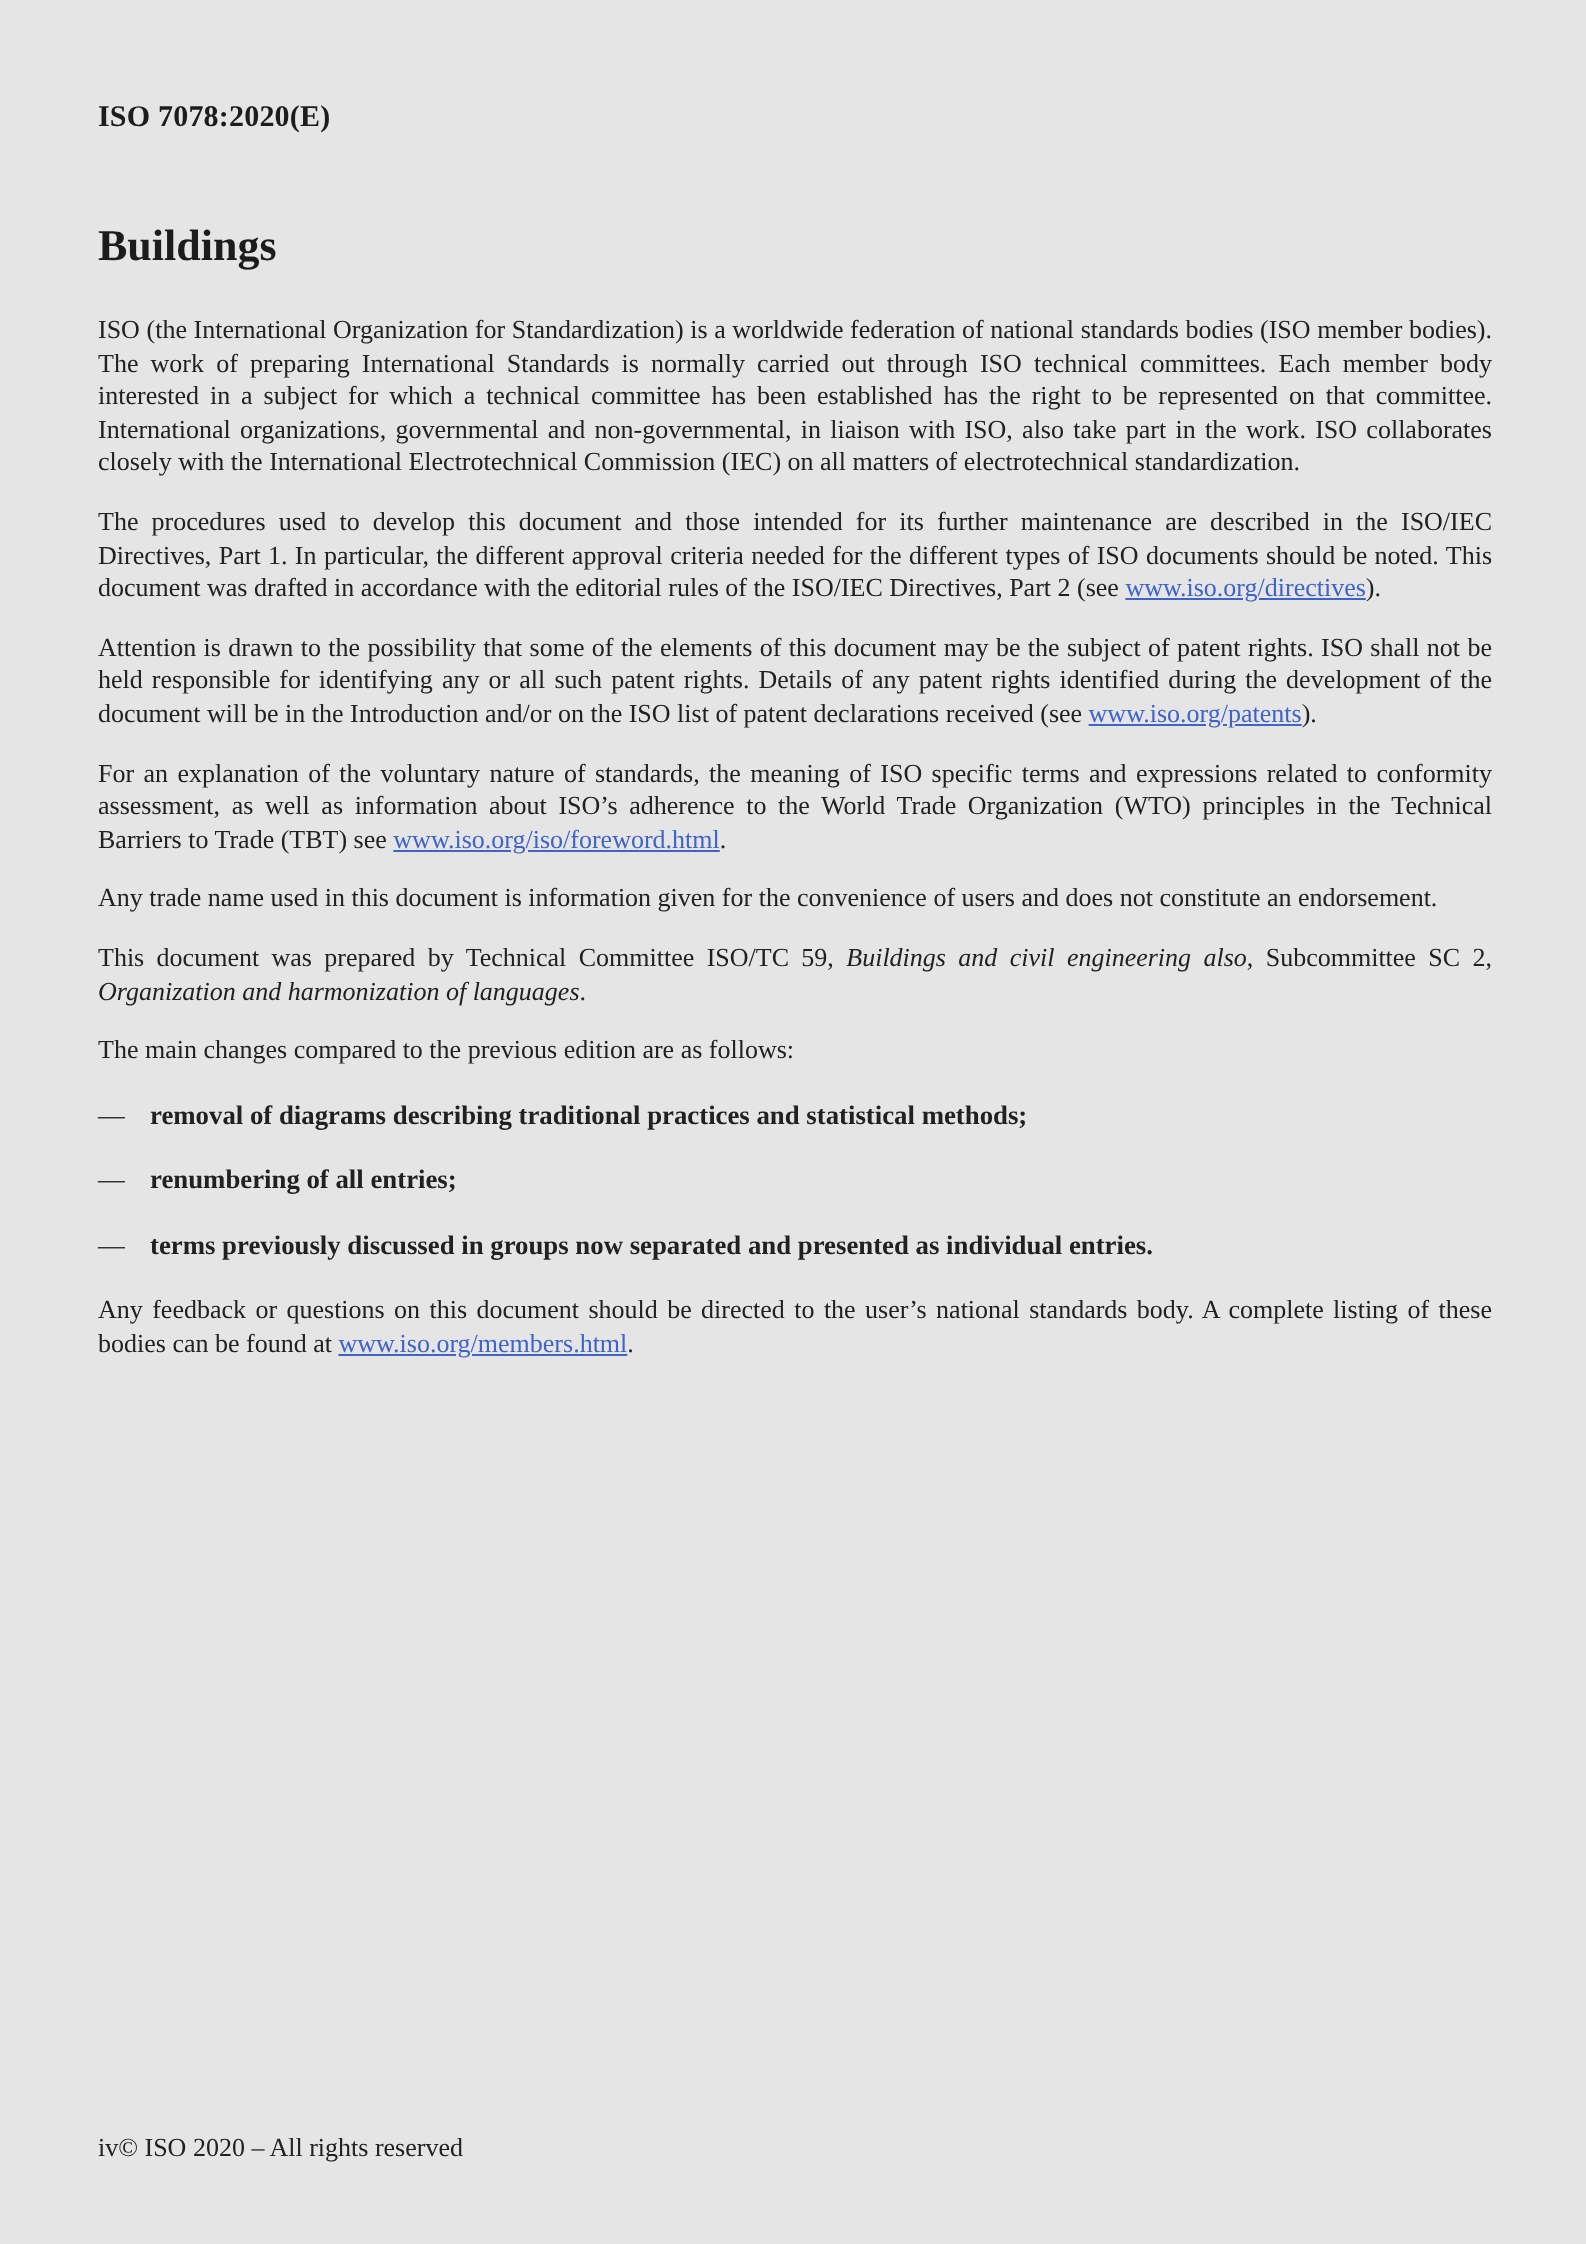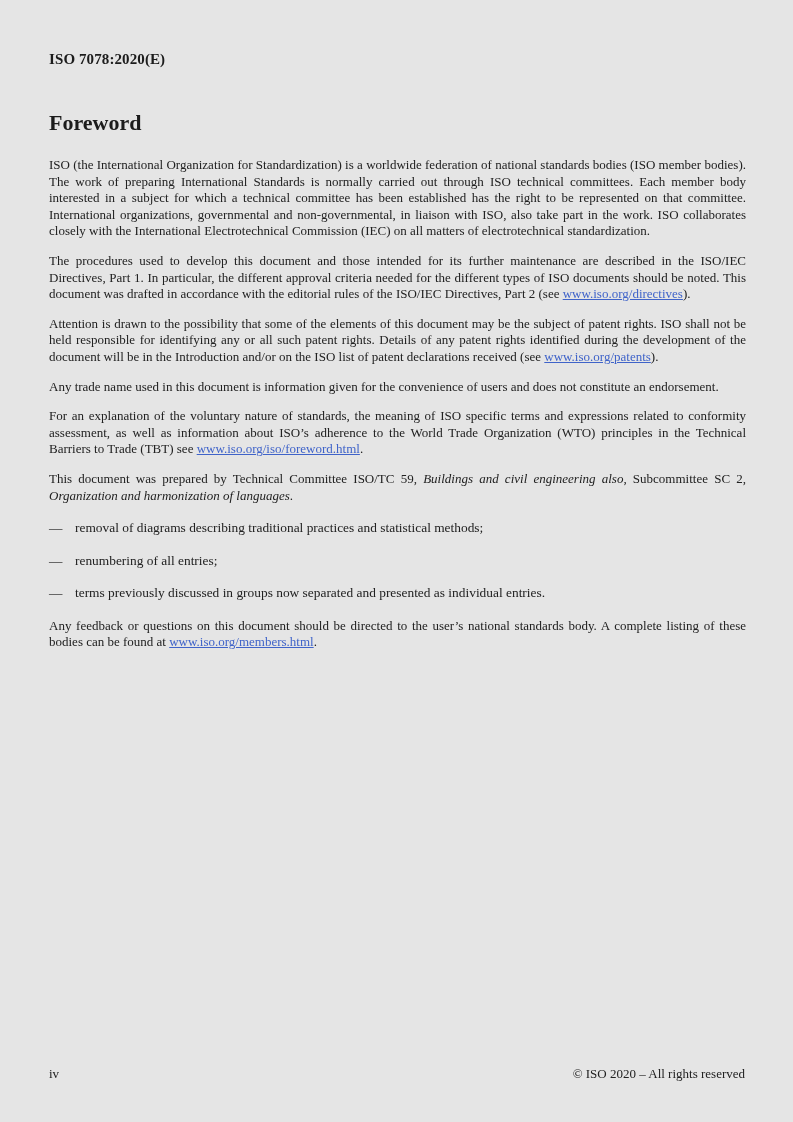--- a/index.html
+++ b/index.html
@@ -55,57 +55,58 @@
     margin-top: 16px;
     margin-bottom: 16px;
   }
 
   .content .list-item .dash {
     flex: 0 0 26px;
   }
 
   .content .list-item .li-body {
     flex: 1 1 auto;
+    font-weight: bold;
   }
 
   .content a {
     color: #3f63c9;
   }
 
   .content em {
     font-style: italic;
   }
 
   .doc-footer {
     position: absolute;
     left: 49px;
     right: 48px;
     top: 1066px;
     display: flex;
-    justify-content: space-between;
     font-size: 13px;
     color: #212121;
   }
 </style>
 </head>
 <body>
 
 <div class="page">
 
   <div class="doc-header">ISO 7078:2020(E)</div>
 
   <div class="content">
-    <div class="page-title">Foreword</div>
+    <div class="page-title">Buildings</div>
     <div>
         <p><span>ISO (the International Organization for Standardization) is a worldwide federation of national standards bodies (ISO member bodies). The work of preparing International Standards is normally carried out through ISO technical committees. Each member body interested in a subject for which a technical committee has been established has the right to be represented on that committee. International organizations, governmental and non-governmental, in liaison with ISO, also take part in the work. ISO collaborates closely with the International Electrotechnical Commission (IEC) on all matters of electrotechnical standardization.</span></p>
         <p><span>The procedures used to develop this document and those intended for its further maintenance are described in the ISO/IEC Directives, Part 1. In particular, the different approval criteria needed for the different types of ISO documents should be noted. This document was drafted in accordance with the editorial rules of the ISO/IEC Directives, Part 2 (see </span><a href="#">www.iso.org/directives</a><span>).</span></p>
         <p><span>Attention is drawn to the possibility that some of the elements of this document may be the subject of patent rights. ISO shall not be held responsible for identifying any or all such patent rights. Details of any patent rights identified during the development of the document will be in the Introduction and/or on the ISO list of patent declarations received (see </span><a href="#">www.iso.org/patents</a><span>).</span></p>
+        <p><span>For an explanation of the voluntary nature of standards, the meaning of ISO specific terms and expressions related to conformity assessment, as well as information about ISO’s adherence to the World Trade Organization (WTO) principles in the Technical Barriers to Trade (TBT) see </span><a href="#">www.iso.org/iso/foreword.html</a><span>.</span></p>
         <p><span>Any trade name used in this document is information given for the convenience of users and does not constitute an endorsement.</span></p>
-        <p><span>For an explanation of the voluntary nature of standards, the meaning of ISO specific terms and expressions related to conformity assessment, as well as information about ISO’s adherence to the World Trade Organization (WTO) principles in the Technical Barriers to Trade (TBT) see </span><a href="#">www.iso.org/iso/foreword.html</a><span>.</span></p>
         <p><span>This document was prepared by Technical Committee ISO/TC 59, </span><em>Buildings and civil engineering also</em><span>, Subcommittee SC 2, </span><em>Organization and harmonization of languages</em><span>.</span></p>
+        <p><span>The main changes compared to the previous edition are as follows:</span></p>
         <div class="list-item">
           <span class="dash">—</span>
           <span class="li-body"><span>removal of diagrams describing traditional practices and statistical methods;</span></span>
         </div>
         <div class="list-item">
           <span class="dash">—</span>
           <span class="li-body"><span>renumbering of all entries;</span></span>
         </div>
         <div class="list-item">
           <span class="dash">—</span>

